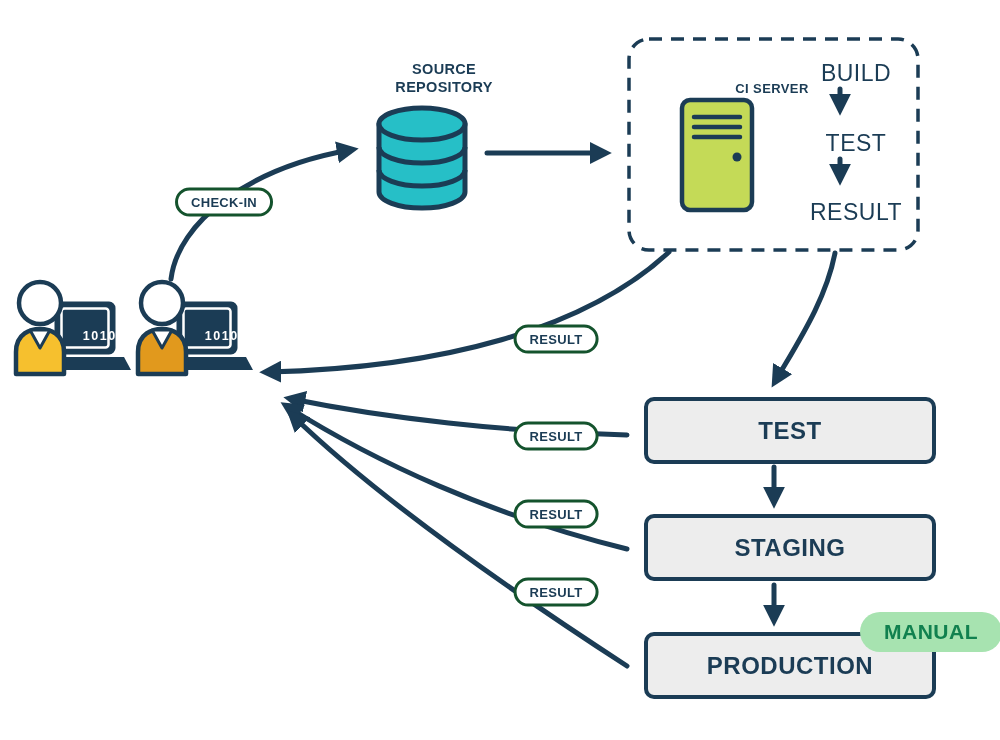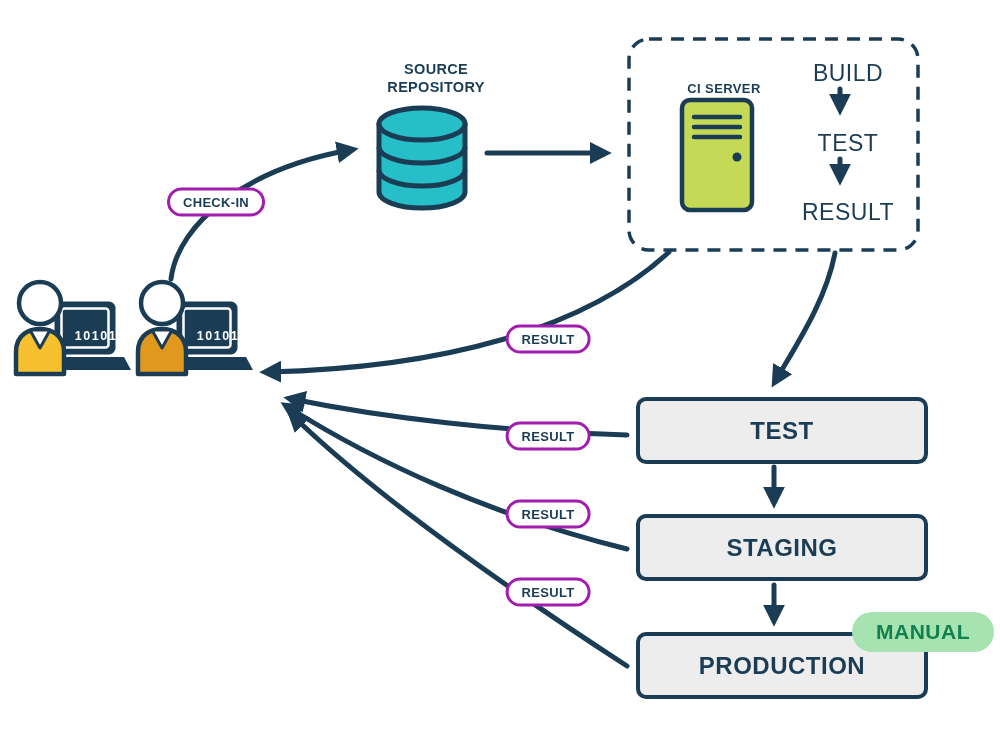--- a/index.html
+++ b/index.html
@@ -1,30 +1,30 @@
 <!DOCTYPE html>
 <html><head>
 <meta charset="utf-8">
 <style>
   html,body{margin:0;padding:0;background:#ffffff;}
   #canvas{
     position:relative;width:1000px;height:740px;background:#ffffff;overflow:hidden;
     font-family:"Liberation Sans",sans-serif;color:#1B3C55;
   }
   .layer{position:absolute;left:0;top:0;}
-  .overlay{position:absolute;left:8px;top:0;width:856px;height:740px;}
+  .overlay{position:absolute;left:16px;top:0;width:856px;height:740px;}
   .pill{
     position:absolute;transform:translate(-50%,-50%);
-    background:#ffffff;border:3px solid #a21caf;border-radius:999px;
+    background:#ffffff;border:3px solid #14532d;border-radius:999px;
     padding:4px 13px;font-size:13px;font-weight:bold;letter-spacing:.3px;
     white-space:nowrap;color:#1B3C55;
   }
   .lbl{position:absolute;transform:translate(-50%,-50%);font-weight:bold;text-align:center;color:#1B3C55;}
   .repo-label{font-size:14.5px;width:122px;line-height:1.25;letter-spacing:.3px;}
-  .ci-server-label{font-size:13px;letter-spacing:.4px;white-space:nowrap;}
+  .ci-server-label{font-size:13px;letter-spacing:.4px;white-space:nowrap;margin-left:40px;}
   .ci-step{
     position:absolute;transform:translate(-50%,-50%);
     font-size:23px;font-weight:normal;letter-spacing:.5px;color:#1B3C55;white-space:nowrap;
   }
   .stage-box{
     position:absolute;left:628px;width:292px;height:67px;box-sizing:border-box;
     background:#EDEDED;border:4px solid #1B3C55;border-radius:10px;
     display:flex;align-items:center;justify-content:center;
     font-size:24px;font-weight:bold;letter-spacing:.5px;color:#1B3C55;
   }

